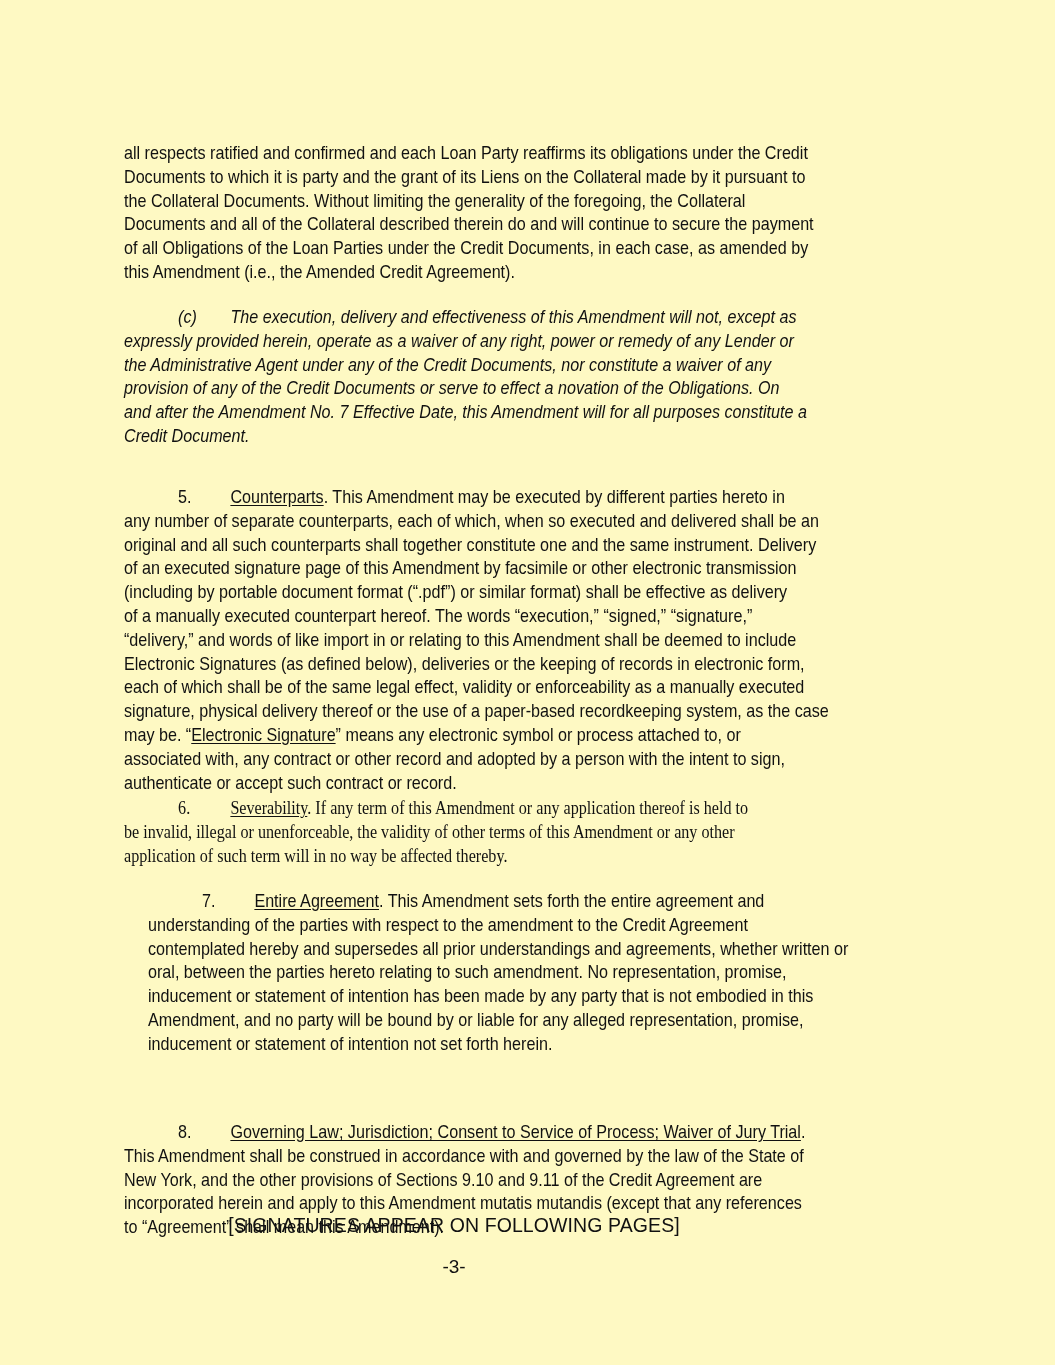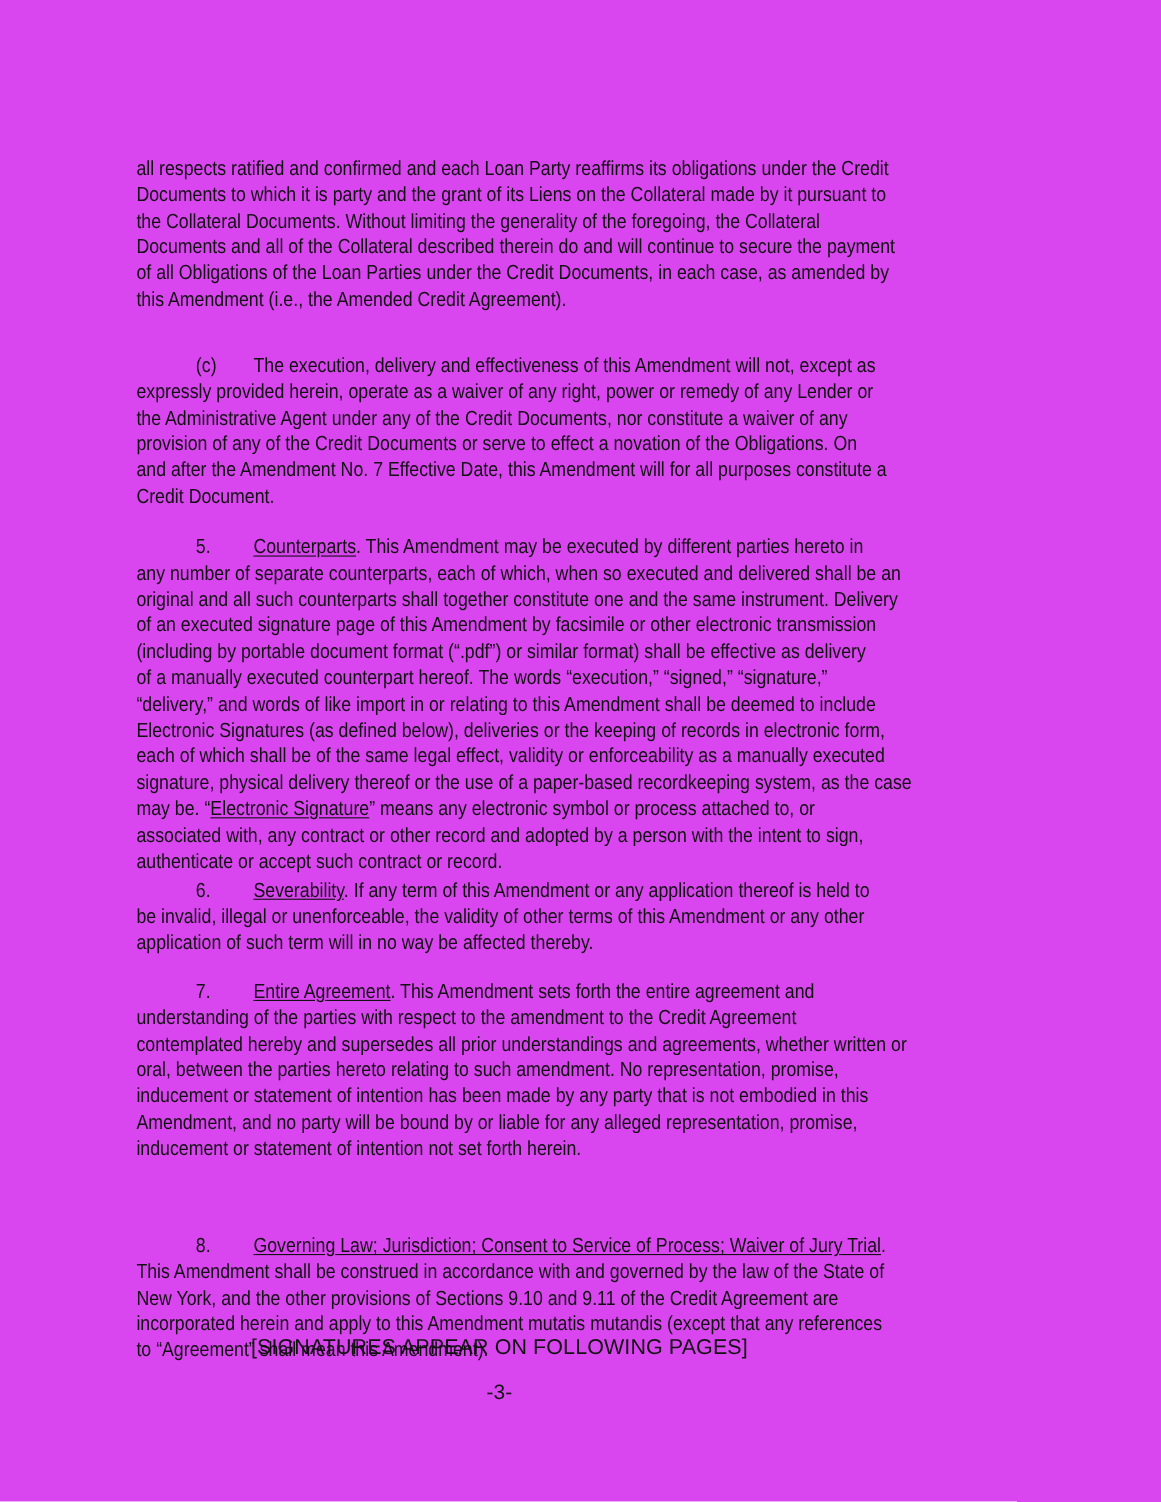--- a/index.html
+++ b/index.html
@@ -1,19 +1,19 @@
 <!DOCTYPE html>
 <html><head>
   <meta charset="utf-8">
   <style>
     html, body { margin: 0; padding: 0; background: #ffffff; }
     body { width: 1055px; height: 1365px; position: relative; overflow: hidden; }
     .page {
       position: absolute; left: 0; top: 0; width: 1055px; height: 1365px;
-      background: #d946ef; color: #111111;
+      background: #fef9c3; color: #111111;
     }
     .para {
       position: absolute; left: 124px; width: 820px;
       font-family: "Liberation Sans", sans-serif;
       font-size: 18.5px; line-height: 23.8px;
     }
     .line {
       display: block; white-space: nowrap;
       transform-origin: 0 50%;
       transform: scaleX(0.872);
@@ -36,21 +36,21 @@
 
   <div class="para" style="top:141px;">
     <span class="line">all respects ratified and confirmed and each Loan Party reaffirms its obligations under the Credit</span>
     <span class="line">Documents to which it is party and the grant of its Liens on the Collateral made by it pursuant to</span>
     <span class="line">the Collateral Documents.  Without limiting the generality of the foregoing, the Collateral</span>
     <span class="line">Documents and all of the Collateral described therein do and will continue to secure the payment</span>
     <span class="line">of all Obligations of the Loan Parties under the Credit Documents, in each case, as amended by</span>
     <span class="line">this Amendment (i.e., the Amended Credit Agreement).</span>
   </div>
 
-  <div class="para" style="top:320px;">
+  <div class="para" style="top:305px;font-style:italic;">
     <span class="line"><span class="indent"></span><span class="num">(c)</span><span>The execution, delivery and effectiveness of this Amendment will not, except as</span></span>
     <span class="line">expressly provided herein, operate as a waiver of any right, power or remedy of any Lender or</span>
     <span class="line">the Administrative Agent under any of the Credit Documents, nor constitute a waiver of any</span>
     <span class="line">provision of any of the Credit Documents or serve to effect a novation of the Obligations.  On</span>
     <span class="line">and after the Amendment No. 7 Effective Date, this Amendment will for all purposes constitute a</span>
     <span class="line">Credit Document.</span>
   </div>
 
   <div class="para" style="top:485px;">
     <span class="line"><span class="indent"></span><span class="num">5.</span><span class="u">Counterparts</span><span>.  This Amendment may be executed by different parties hereto in</span></span>
@@ -61,27 +61,27 @@
     <span class="line">of a manually executed counterpart hereof. The words “execution,” “signed,” “signature,”</span>
     <span class="line">“delivery,” and words of like import in or relating to this Amendment shall be deemed to include</span>
     <span class="line">Electronic Signatures (as defined below), deliveries or the keeping of records in electronic form,</span>
     <span class="line">each of which shall be of the same legal effect, validity or enforceability as a manually executed</span>
     <span class="line">signature, physical delivery thereof or the use of a paper-based recordkeeping system, as the case</span>
     <span class="line"><span>may be. “</span><span class="u">Electronic Signature</span><span>” means any electronic symbol or process attached to, or</span></span>
     <span class="line">associated with, any contract or other record and adopted by a person with the intent to sign,</span>
     <span class="line">authenticate or accept such contract or record.</span>
   </div>
 
-  <div class="para" style="top:797px;">
+  <div class="para" style="top:797px;font-family:Liberation Serif, serif;">
     <span class="line"><span class="indent"></span><span class="num">6.</span><span class="u">Severability</span><span>.  If any term of this Amendment or any application thereof is held to</span></span>
     <span class="line">be invalid, illegal or unenforceable, the validity of other terms of this Amendment or any other</span>
     <span class="line">application of such term will in no way be affected thereby.</span>
   </div>
 
-  <div class="para" style="top:889px;">
+  <div class="para" style="top:889px;margin-left:24px;">
     <span class="line"><span class="indent"></span><span class="num">7.</span><span class="u">Entire Agreement</span><span>.  This Amendment sets forth the entire agreement and</span></span>
     <span class="line">understanding of the parties with respect to the amendment to the Credit Agreement</span>
     <span class="line">contemplated hereby and supersedes all prior understandings and agreements, whether written or</span>
     <span class="line">oral, between the parties hereto relating to such amendment.  No representation, promise,</span>
     <span class="line">inducement or statement of intention has been made by any party that is not embodied in this</span>
     <span class="line">Amendment, and no party will be bound by or liable for any alleged representation, promise,</span>
     <span class="line">inducement or statement of intention not set forth herein.</span>
   </div>
 
   <div class="para" style="top:1120px;">

